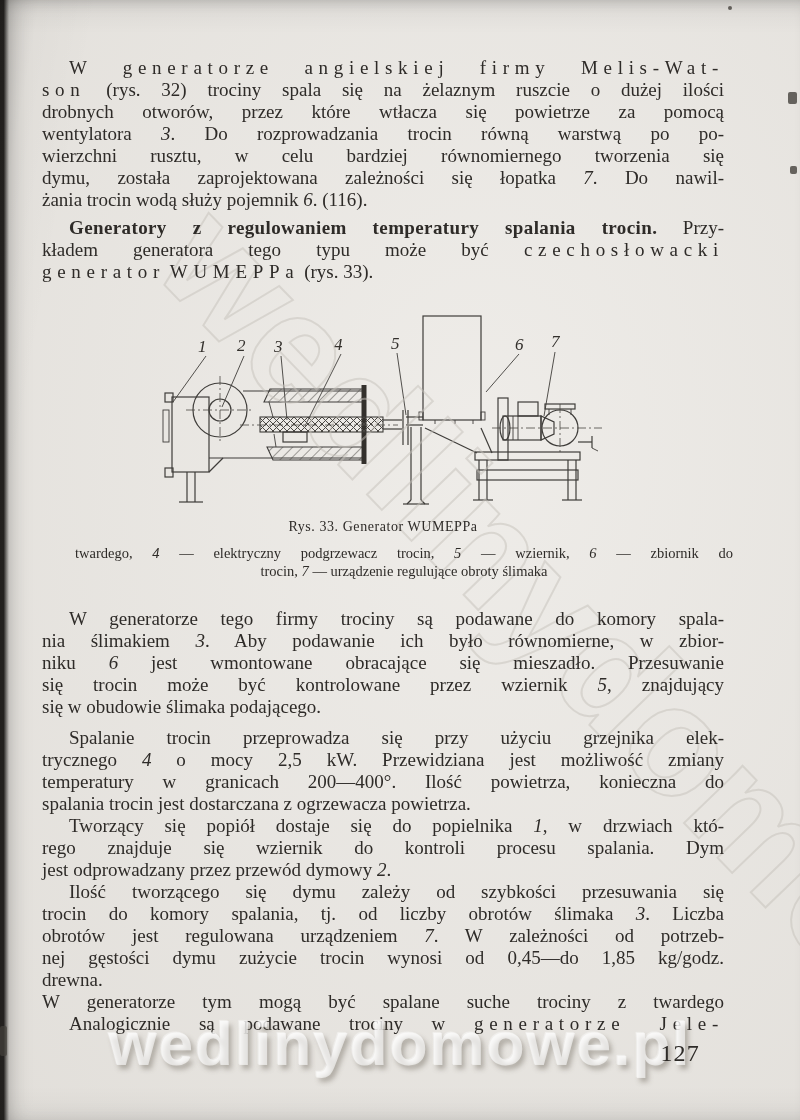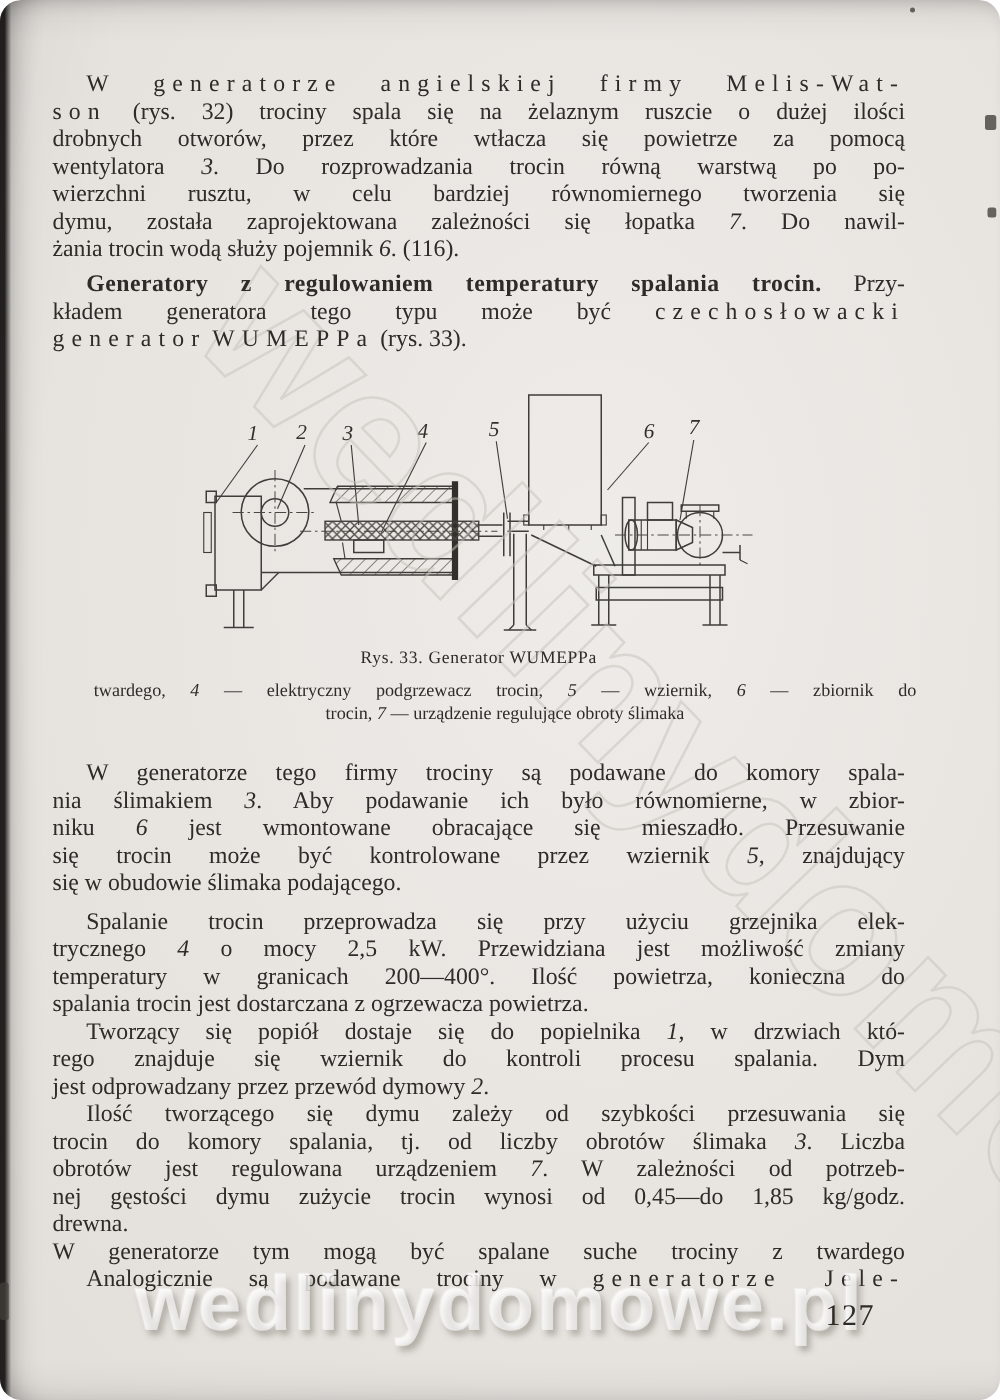--- a/index.html
+++ b/index.html
@@ -8,21 +8,20 @@
     width:800px;height:1120px;
     background:#e9e6e1;
     background-image:
       linear-gradient(100deg, rgba(0,0,0,0.10) 0%, rgba(0,0,0,0.02) 4%, rgba(0,0,0,0) 10%),
       linear-gradient(to bottom, rgba(0,0,0,0.05) 0%, rgba(0,0,0,0) 3%, rgba(0,0,0,0) 97%, rgba(0,0,0,0.04) 100%),
       radial-gradient(ellipse at 60% 40%, rgba(255,255,255,0.25), rgba(0,0,0,0.03));
     box-shadow: inset 16px 0 28px -16px rgba(0,0,0,0.55), inset 0 8px 20px -16px rgba(0,0,0,0.3);
     overflow:hidden;
     font-family:"Liberation Serif", serif;
     color:#2e2b28;
-    border-radius:17px;
   }
   #left-edge{
     position:absolute;left:0;top:0;width:9px;height:100%;
     background:linear-gradient(to right,#141210 0%,#141210 40%,rgba(20,18,16,0.45) 70%,rgba(20,18,16,0) 100%);
     opacity:.9;
   }
   .speck{position:absolute;background:#45413c;border-radius:2px;opacity:.8;}
   
   #text-top,#text-bottom{
     position:absolute;left:42px;width:682px;

